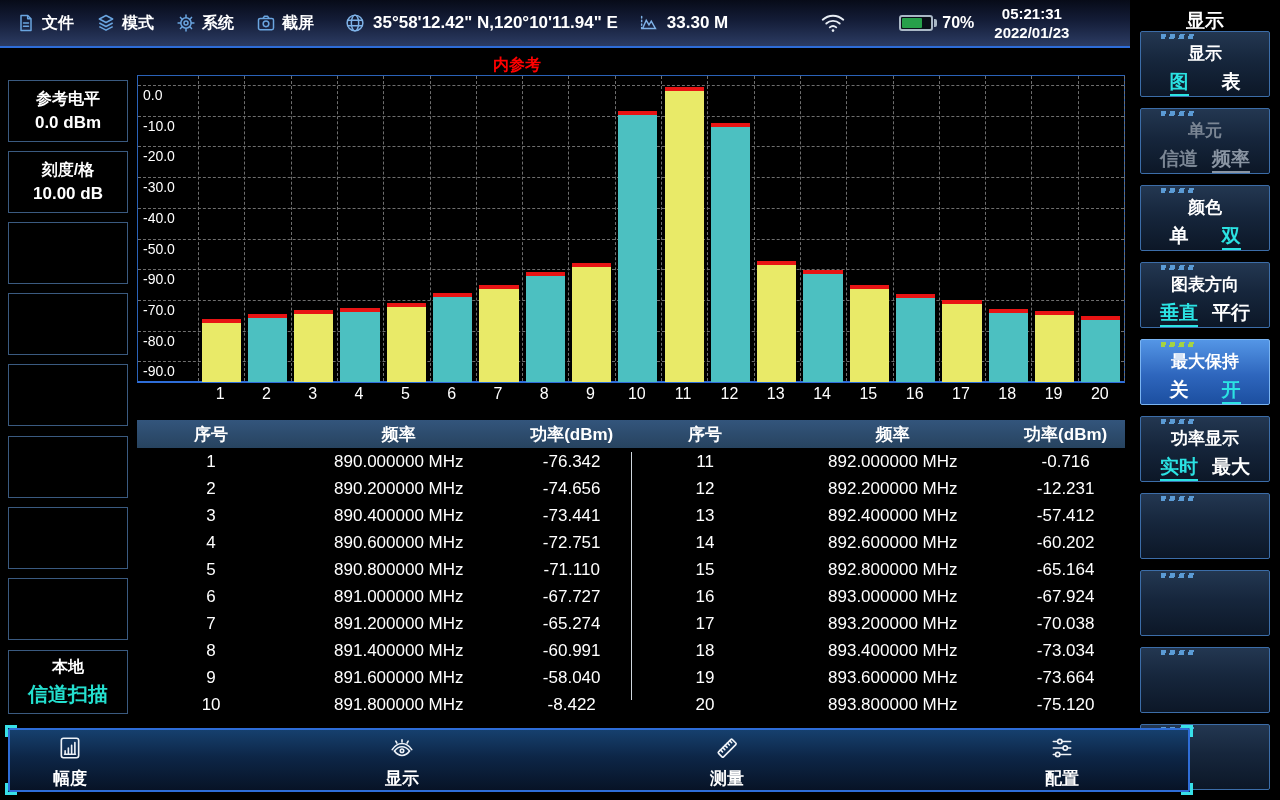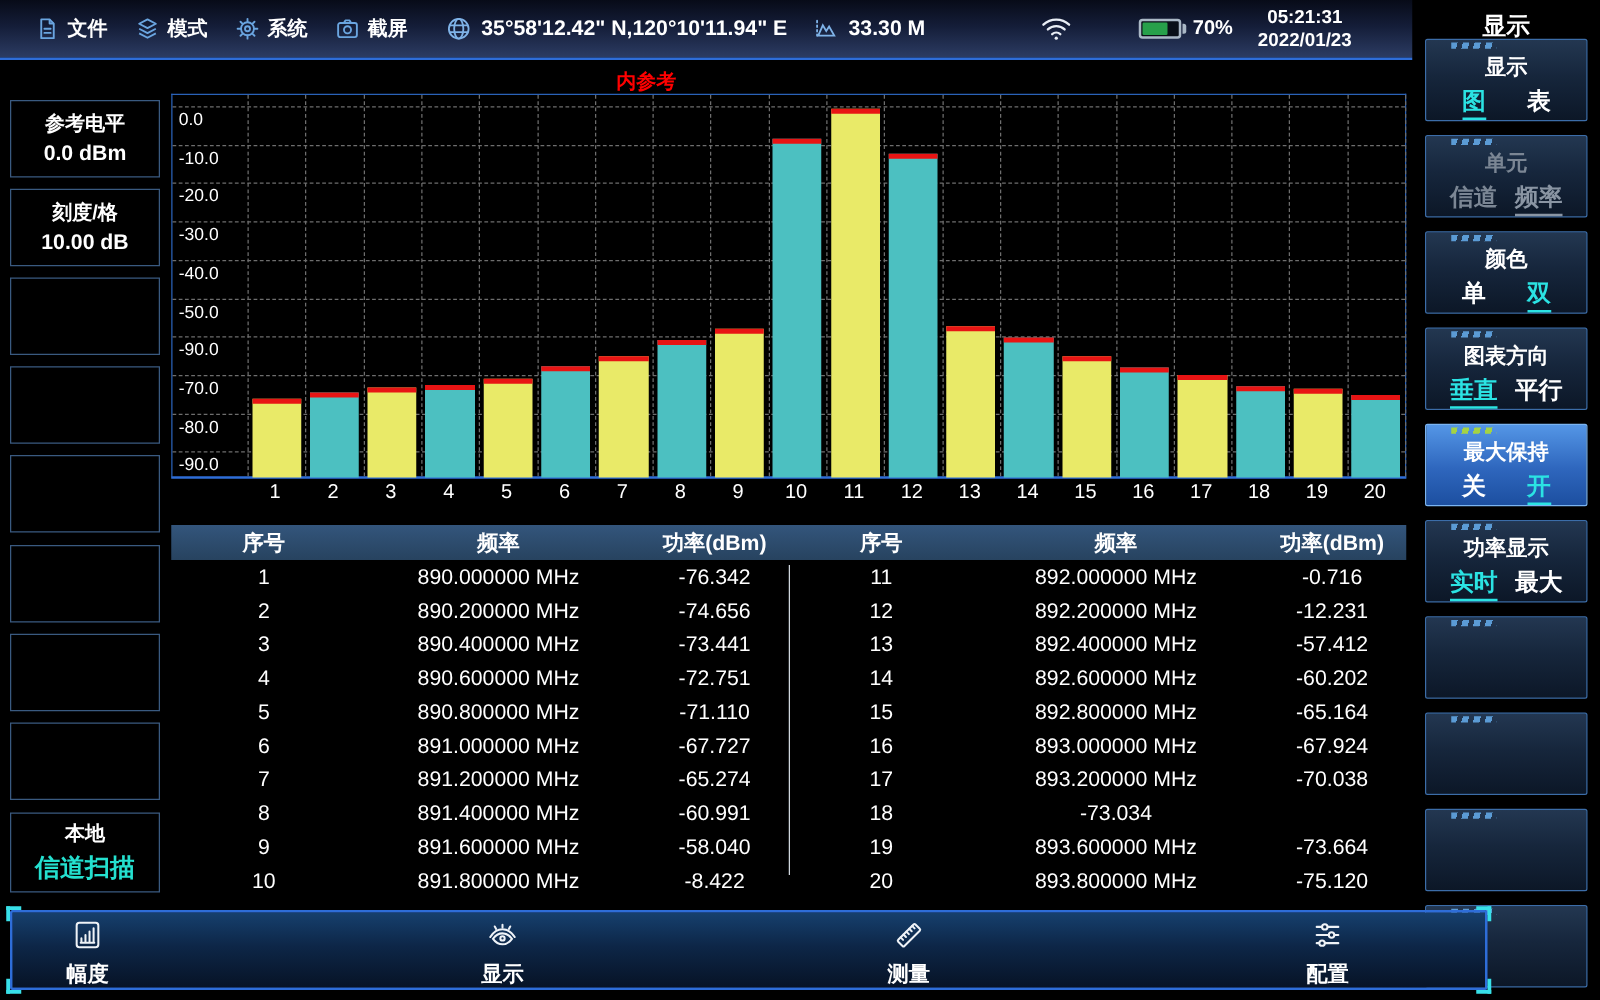--- a/index.html
+++ b/index.html
@@ -78,21 +78,21 @@
   .bb-corner.bl{left:-5px;bottom:-5px;border-left:3px solid #38e0e8;border-bottom:3px solid #38e0e8;}
   .bb-corner.tr{right:-5px;top:-5px;border-right:3px solid #38e0e8;border-top:3px solid #38e0e8;}
   .bb-corner.br{right:-5px;bottom:-5px;border-right:3px solid #38e0e8;border-bottom:3px solid #38e0e8;}
 </style>
 </head>
 <body>
 
 <div id="screen">
 
   <div class="topbar">
-    <span id="top-nav" style="display:flex;align-items:center;padding-left:12px;">
+    <span id="top-nav" style="display:flex;align-items:center;">
         <span class="nav-item">
           <span class="ic">
             <svg width="20" height="20" viewBox="0 0 24 24" fill="none" stroke="currentColor" stroke-width="1.8" stroke-linejoin="round">
               <path d="M6 3h8l4 4v14H6z"></path>
               <path d="M14 3v4h4"></path>
               <path d="M9 12h6M9 16h6" stroke-linecap="round"></path>
             </svg>
           </span>
           <span>文件</span>
         </span>
@@ -330,20 +330,21 @@
             <span>-65.274</span>
             <span>17</span>
             <span>893.200000 MHz</span>
             <span>-70.038</span>
           </div>
           <div class="t-row">
             <span>8</span>
             <span>891.400000 MHz</span>
             <span>-60.991</span>
             <span>18</span>
+            <span>893.400000 MHz</span>
             <span>-73.034</span>
           </div>
           <div class="t-row">
             <span>9</span>
             <span>891.600000 MHz</span>
             <span>-58.040</span>
             <span>19</span>
             <span>893.600000 MHz</span>
             <span>-73.664</span>
           </div>

